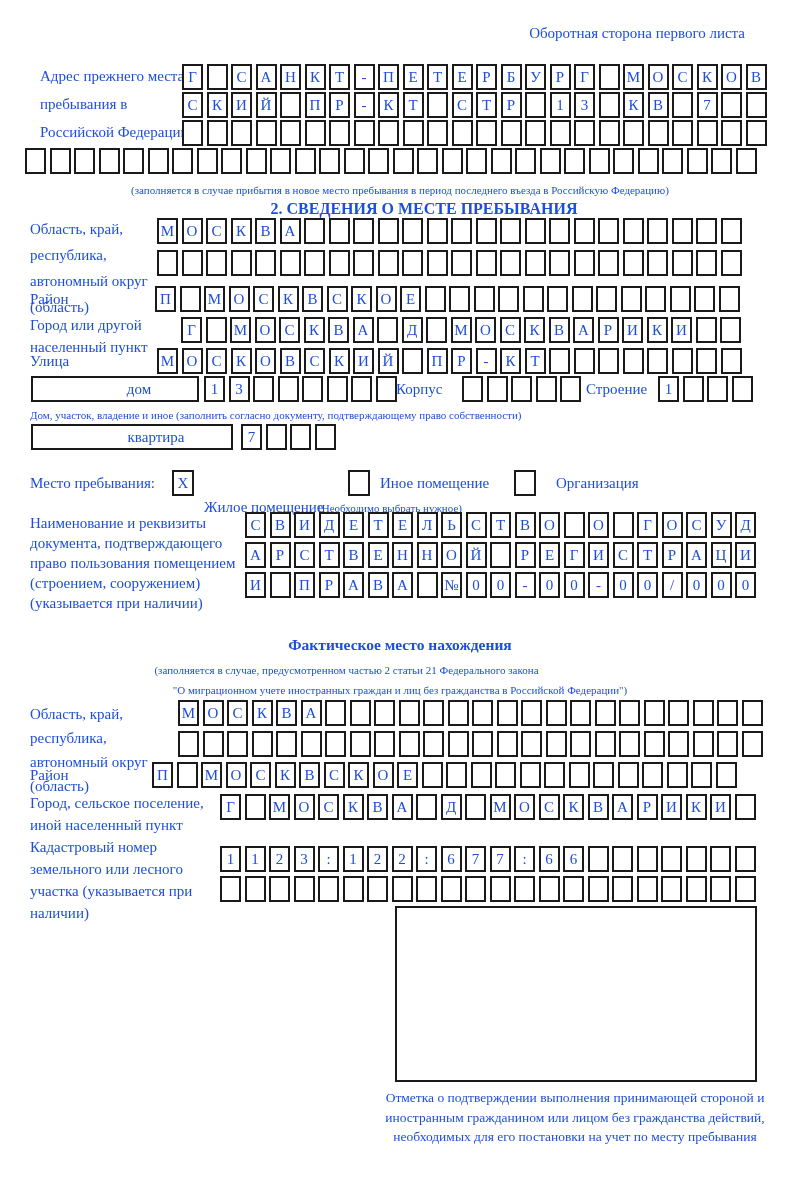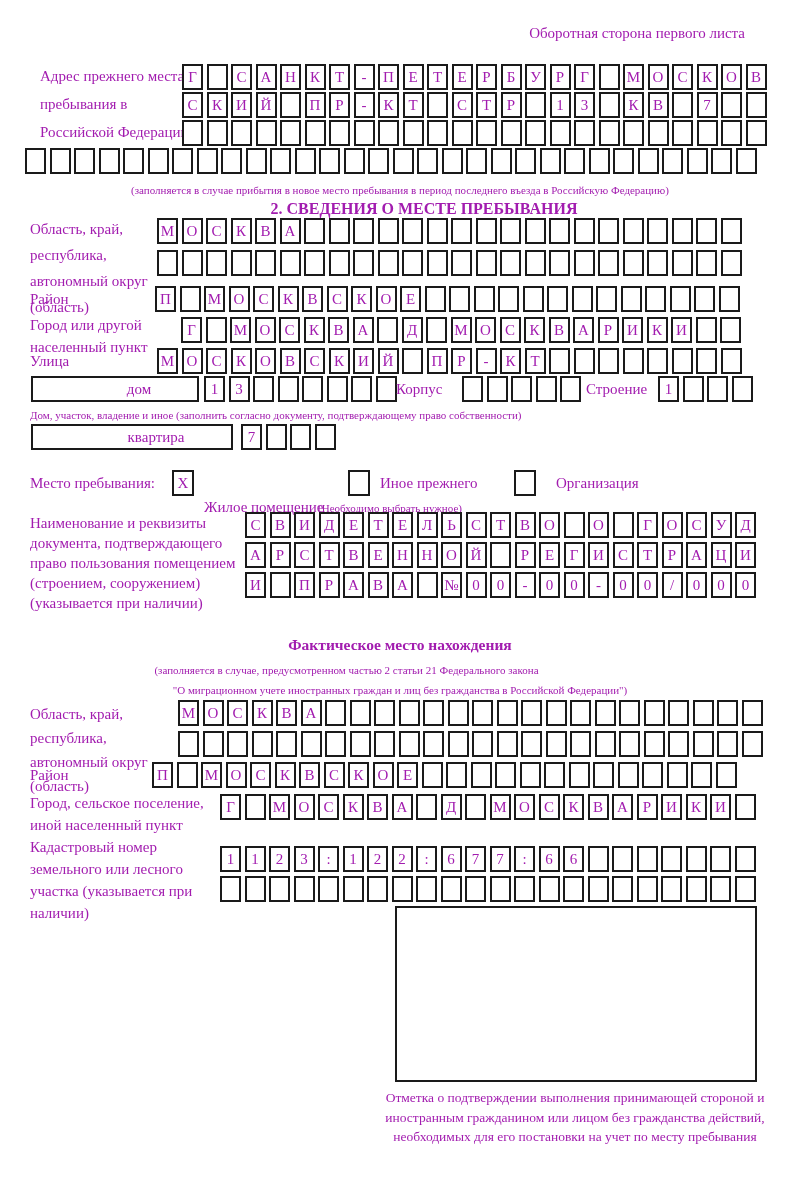--- a/index.html
+++ b/index.html
@@ -1,18 +1,18 @@
 <!DOCTYPE html>
 <html><head>
 <meta charset="utf-8">
 <style>
   html,body{margin:0;padding:0;background:#fff;}
   .page{
     position:relative;width:800px;height:1180px;background:#ffffff;
-    font-family:"Liberation Serif","DejaVu Serif",serif;color:#a21caf;
+    font-family:"Liberation Serif","DejaVu Serif",serif;color:#1d4ed8;
     overflow:hidden;
   }
   .abs{position:absolute;}
   .lbl{font-size:15px;line-height:26px;}
   .cap{font-size:11px;line-height:18px;}
   .center{text-align:center;}
   .bold{font-weight:bold;}
   .cellrow{position:absolute;display:flex;gap:3.5px;}
   .cell{
     width:21px;height:26px;box-sizing:border-box;border:2px solid #1a1a1a;
@@ -324,21 +324,21 @@
       <span class="cell">7</span>
       <span class="cell"></span>
       <span class="cell"></span>
       <span class="cell"></span>
     </div>
 
   <div class="abs lbl" style="left:30px;top:470px;">Место пребывания:</div>
   <div class="chk" style="left:172px;top:470px;">X</div>
   <div class="abs lbl" style="left:204px;top:470px;margin-top:24px;">Жилое помещение</div>
   <div class="chk" style="left:348px;top:470px;"></div>
-  <div class="abs lbl" style="left:380px;top:470px;">Иное прежнего</div>
+  <div class="abs lbl" style="left:380px;top:470px;">Иное помещение</div>
   <div class="chk" style="left:514px;top:470px;"></div>
   <div class="abs lbl" style="left:556px;top:470px;">Организация</div>
   <div class="abs cap center" style="left:240px;top:499px;width:300px;">(Необходимо выбрать нужное)</div>
 
   <div class="abs" style="left:30px;top:513px;width:215px;font-size:15px;line-height:20px;">Наименование и реквизиты документа, подтверждающего право пользования помещением (строением, сооружением) (указывается при наличии)</div>
   <div class="cellrow" style="left:245px;top:512px;">
       <span class="cell">С</span>
       <span class="cell">В</span>
       <span class="cell">И</span>
       <span class="cell">Д</span>

